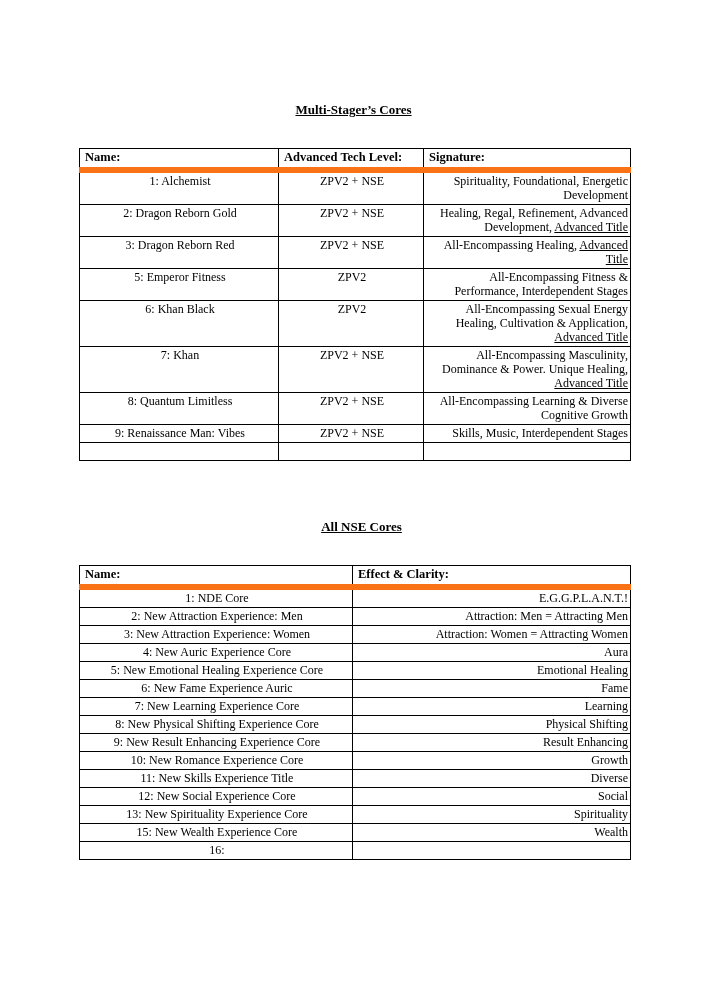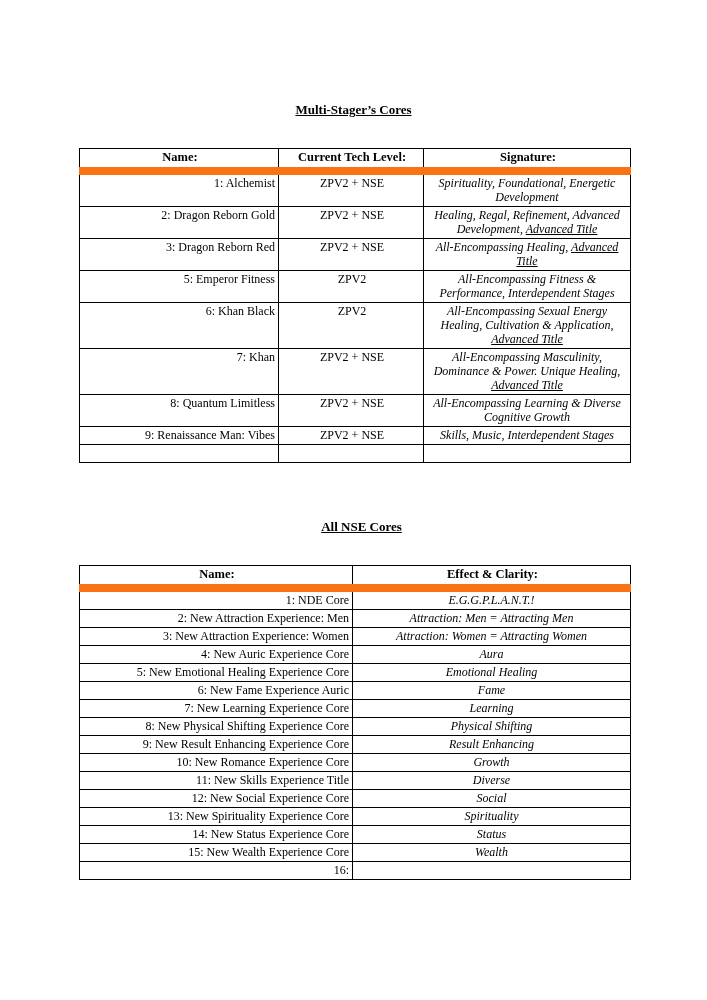--- a/index.html
+++ b/index.html
@@ -42,40 +42,39 @@
   #table-2 { top: 565px; }
 
   .doc-table th, .doc-table td {
     border: 1px solid #000000;
     vertical-align: top;
     padding: 1px 3px 2px 3px;
     height: 14px;
     overflow: hidden;
   }
   .doc-table th {
-    border-bottom: 8px solid #f97316;
-    text-align: center;
+    border-bottom: 6px solid #f97316;
+    text-align: left;
     font-size: 12.5px;
     line-height: 15px;
     padding-left: 5px;
     font-weight: bold;
   }
   .doc-table td.col-name {
-    text-align: right;
+    text-align: center;
     padding-left: 5px;
   }
   .doc-table td.col-tech {
     text-align: center;
     padding-left: 5px;
   }
   .doc-table td.col-center {
-    text-align: center;
+    text-align: right;
     padding-left: 2px;
     padding-right: 2px;
-    font-style: italic;
   }
   .u { text-decoration: underline; }
 
   
   #table-1 col.c1 { width: 199px; }
   #table-1 col.c2 { width: 145px; }
   #table-1 col.c3 { width: 207px; }
   
   #table-2 col.c1 { width: 273px; }
   #table-2 col.c2 { width: 278px; }
@@ -89,21 +88,21 @@
 
   <table class="doc-table" id="table-1">
     <colgroup>
         <col class="c1">
         <col class="c2">
         <col class="c3">
       </colgroup>
     <tbody>
         <tr>
       <th>Name:</th>
-      <th>Current Tech Level:</th>
+      <th>Advanced Tech Level:</th>
       <th>Signature:</th>
     </tr>
     <tr>
       <td class="col-name">1: Alchemist</td>
       <td class="col-tech">ZPV2 + NSE</td>
       <td class="col-center"><span>Spirituality, Foundational, Energetic Development</span><span class="u"></span></td>
     </tr>
     <tr>
       <td class="col-name">2: Dragon Reborn Gold</td>
       <td class="col-tech">ZPV2 + NSE</td>
@@ -205,24 +204,20 @@
     </tr>
     <tr>
       <td class="col-name">12: New Social Experience Core</td>
       <td class="col-center">Social</td>
     </tr>
     <tr>
       <td class="col-name">13: New Spirituality Experience Core</td>
       <td class="col-center">Spirituality</td>
     </tr>
     <tr>
-      <td class="col-name">14: New Status Experience Core</td>
-      <td class="col-center">Status</td>
-    </tr>
-    <tr>
       <td class="col-name">15: New Wealth Experience Core</td>
       <td class="col-center">Wealth</td>
     </tr>
     <tr>
       <td class="col-name">16:</td>
       <td class="col-center"></td>
     </tr>
   </tbody>
     </table>
 

